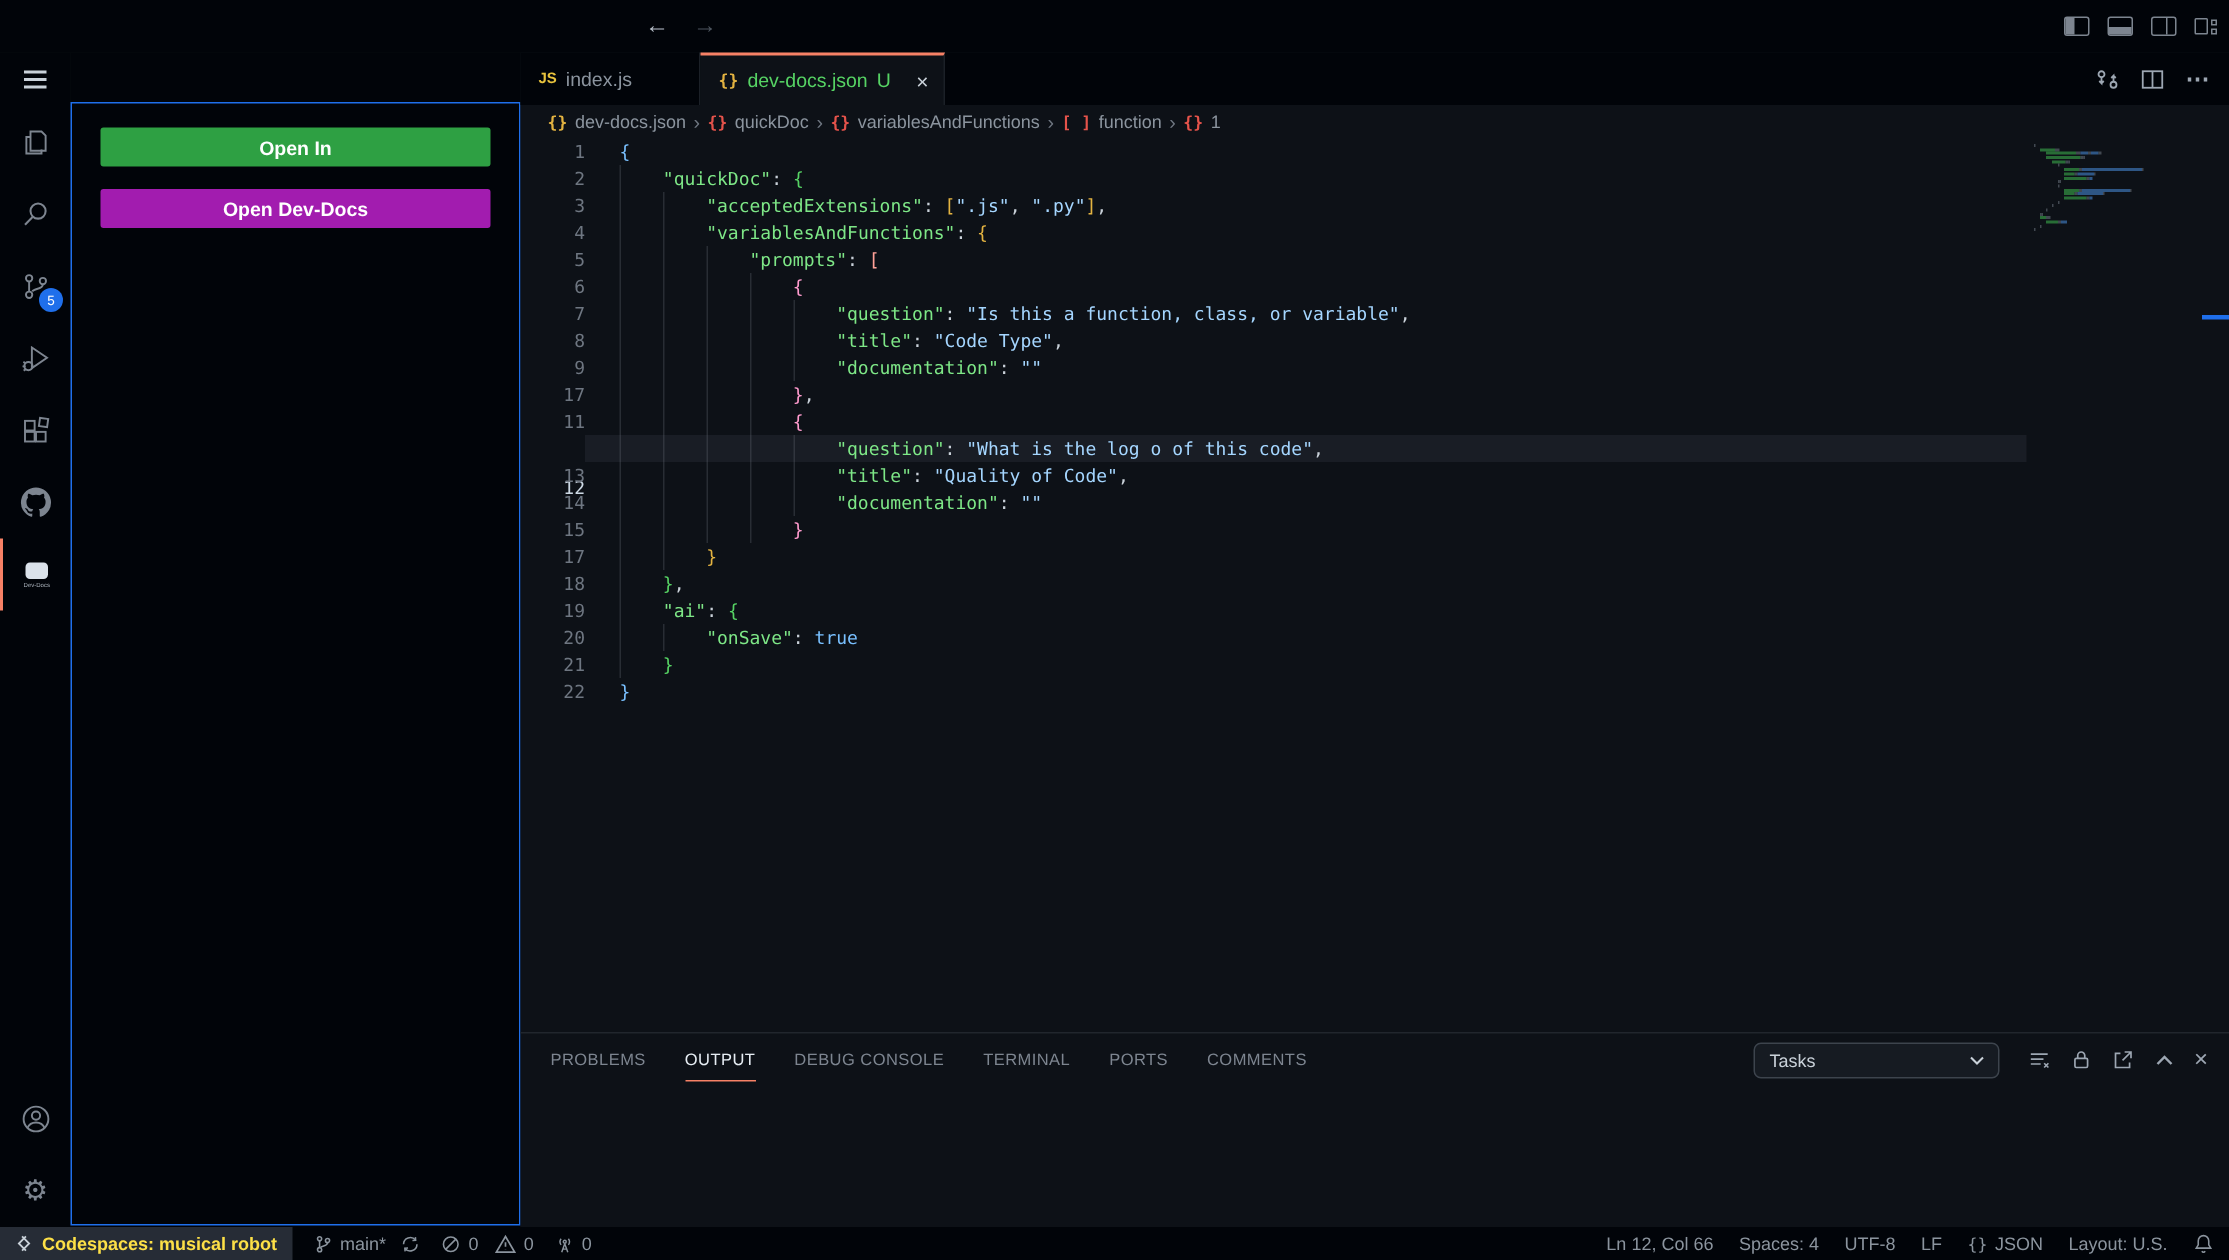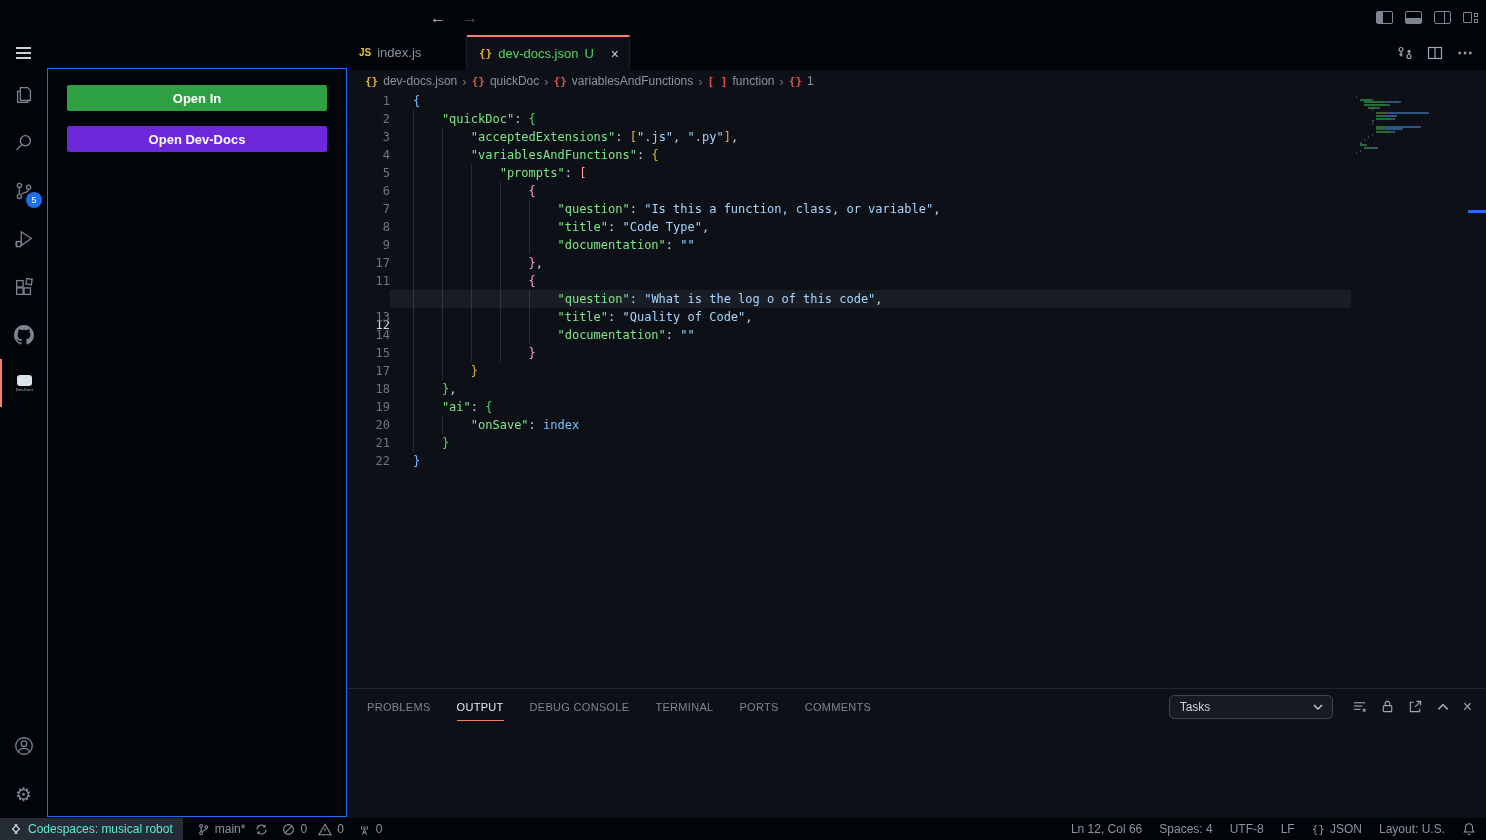--- a/index.html
+++ b/index.html
@@ -82,21 +82,21 @@
   .ptab.active{color:#e6edf3;border-bottom-color:var(--accent);}
   .pctrl{margin-left:auto;display:flex;align-items:center;gap:13px;color:#9da7b3;}
   .pselect{width:164px;height:24px;border:1px solid #3d444d;border-radius:5px;background:#161b22;
            display:flex;align-items:center;padding:0 8px 0 10px;font-size:12px;color:#c9d1d9;margin-right:6px;}
   .pselect .chev{margin-left:auto;}
   .panel-body{flex:1;}
   
   .statusbar{position:absolute;left:0;right:0;bottom:0;height:22px;background:#010409;display:flex;align-items:center;
              font-size:12px;color:#8b949e;}
   .sitem{display:flex;align-items:center;gap:5px;height:22px;}
-  .sremote{background:#262c36;color:#5eead4;padding:0 10px;gap:6px;}
+  .sremote{background:#262c36;color:#fde047;padding:0 10px;gap:6px;font-weight:bold;}
   .sleft{display:flex;align-items:center;gap:14px;}
   .sright{margin-left:auto;display:flex;align-items:center;gap:17px;padding-right:10px;}
   .sicon{display:flex;align-items:center;}
 </style>
 </head>
 <body>
 
 <div id="root" style="--accent: #f78166; --focus: #1f6feb; --badge: #1f6feb; --untracked: #56d364;">
 
   <div class="titlebar">
@@ -198,21 +198,21 @@
       </div>
       <div class="aitem">
         <span class="gear">⚙</span>
       </div>
     </div>
   </div>
 
   <div class="sidebar">
     <div class="webview">
       <button class="sbbtn" style="background: rgb(46, 160, 67);">Open In</button>
-      <button class="sbbtn" style="background: #6d28d9;">Open Dev-Docs</button>
+      <button class="sbbtn" style="background: #a21caf;">Open Dev-Docs</button>
     </div>
   </div>
 
   <div class="editor-root">
     <div class="tabstrip">
       <div class="tab t1">
         <span class="jsicon">JS</span>
         <span class="tlabel">index.js</span>
       </div>
       <div class="tab t2">
@@ -280,21 +280,21 @@
           <div class="cl"><span class="ln">9</span><span class="lc"><span class="g"></span><span class="g"></span><span class="g"></span><span class="g"></span><span class="g"></span><span style="color: rgb(126, 231, 135);">"documentation"</span><span style="color: rgb(201, 209, 217);">: </span><span style="color: rgb(165, 214, 255);">""</span></span></div>
           <div class="cl"><span class="ln">17</span><span class="lc"><span class="g"></span><span class="g"></span><span class="g"></span><span class="g"></span><span style="color: rgb(255, 155, 206);">}</span><span style="color: rgb(201, 209, 217);">,</span></span></div>
           <div class="cl"><span class="ln">11</span><span class="lc"><span class="g"></span><span class="g"></span><span class="g"></span><span class="g"></span><span style="color: rgb(255, 155, 206);">{</span></span></div>
           <div class="cl cur"><span class="ln">12</span><span class="lc"><span class="g"></span><span class="g"></span><span class="g"></span><span class="g"></span><span class="g"></span><span style="color: rgb(126, 231, 135);">"question"</span><span style="color: rgb(201, 209, 217);">: </span><span style="color: rgb(165, 214, 255);">"What is the log o of this code"</span><span style="color: rgb(201, 209, 217);">,</span></span></div>
           <div class="cl"><span class="ln">13</span><span class="lc"><span class="g"></span><span class="g"></span><span class="g"></span><span class="g"></span><span class="g"></span><span style="color: rgb(126, 231, 135);">"title"</span><span style="color: rgb(201, 209, 217);">: </span><span style="color: rgb(165, 214, 255);">"Quality of Code"</span><span style="color: rgb(201, 209, 217);">,</span></span></div>
           <div class="cl"><span class="ln">14</span><span class="lc"><span class="g"></span><span class="g"></span><span class="g"></span><span class="g"></span><span class="g"></span><span style="color: rgb(126, 231, 135);">"documentation"</span><span style="color: rgb(201, 209, 217);">: </span><span style="color: rgb(165, 214, 255);">""</span></span></div>
           <div class="cl"><span class="ln">15</span><span class="lc"><span class="g"></span><span class="g"></span><span class="g"></span><span class="g"></span><span style="color: rgb(255, 155, 206);">}</span></span></div>
           <div class="cl"><span class="ln">17</span><span class="lc"><span class="g"></span><span class="g"></span><span style="color: rgb(227, 179, 65);">}</span></span></div>
           <div class="cl"><span class="ln">18</span><span class="lc"><span class="g"></span><span style="color: rgb(86, 211, 100);">}</span><span style="color: rgb(201, 209, 217);">,</span></span></div>
           <div class="cl"><span class="ln">19</span><span class="lc"><span class="g"></span><span style="color: rgb(126, 231, 135);">"ai"</span><span style="color: rgb(201, 209, 217);">: </span><span style="color: rgb(86, 211, 100);">{</span></span></div>
-          <div class="cl"><span class="ln">20</span><span class="lc"><span class="g"></span><span class="g"></span><span style="color: rgb(126, 231, 135);">"onSave"</span><span style="color: rgb(201, 209, 217);">: </span><span style="color: rgb(121, 192, 255);">index</span></span></div>
+          <div class="cl"><span class="ln">20</span><span class="lc"><span class="g"></span><span class="g"></span><span style="color: rgb(126, 231, 135);">"onSave"</span><span style="color: rgb(201, 209, 217);">: </span><span style="color: rgb(121, 192, 255);">true</span></span></div>
           <div class="cl"><span class="ln">21</span><span class="lc"><span class="g"></span><span style="color: rgb(86, 211, 100);">}</span></span></div>
           <div class="cl"><span class="ln">22</span><span class="lc"><span style="color: rgb(121, 192, 255);">}</span></span></div>
         </div>
       <div class="minimap" id="minimap">
           <div class="mr" style="padding-left: 0px;"><span class="ms" style="width: 1px; background: rgb(110, 118, 129); opacity: 0.55;"></span></div>
           <div class="mr" style="padding-left: 4px;"><span class="ms" style="width: 10px; background: rgb(63, 185, 80); opacity: 0.55;"></span><span class="ms" style="width: 2px; background: rgb(110, 118, 129); opacity: 0.55;"></span><span class="ms" style="width: 1px; background: rgb(110, 118, 129); opacity: 0.55;"></span></div>
           <div class="mr" style="padding-left: 8px;"><span class="ms" style="width: 20px; background: rgb(63, 185, 80); opacity: 0.55;"></span><span class="ms" style="width: 2px; background: rgb(110, 118, 129); opacity: 0.55;"></span><span class="ms" style="width: 1px; background: rgb(110, 118, 129); opacity: 0.55;"></span><span class="ms" style="width: 5px; background: rgb(74, 143, 224); opacity: 0.55;"></span><span class="ms" style="width: 2px; background: rgb(110, 118, 129); opacity: 0.55;"></span><span class="ms" style="width: 5px; background: rgb(74, 143, 224); opacity: 0.55;"></span><span class="ms" style="width: 1px; background: rgb(110, 118, 129); opacity: 0.55;"></span><span class="ms" style="width: 1px; background: rgb(110, 118, 129); opacity: 0.55;"></span></div>
           <div class="mr" style="padding-left: 8px;"><span class="ms" style="width: 23px; background: rgb(63, 185, 80); opacity: 0.55;"></span><span class="ms" style="width: 2px; background: rgb(110, 118, 129); opacity: 0.55;"></span><span class="ms" style="width: 1px; background: rgb(110, 118, 129); opacity: 0.55;"></span></div>
           <div class="mr" style="padding-left: 12px;"><span class="ms" style="width: 9px; background: rgb(63, 185, 80); opacity: 0.55;"></span><span class="ms" style="width: 2px; background: rgb(110, 118, 129); opacity: 0.55;"></span><span class="ms" style="width: 1px; background: rgb(110, 118, 129); opacity: 0.55;"></span></div>
           <div class="mr" style="padding-left: 16px;"><span class="ms" style="width: 1px; background: rgb(110, 118, 129); opacity: 0.55;"></span></div>

